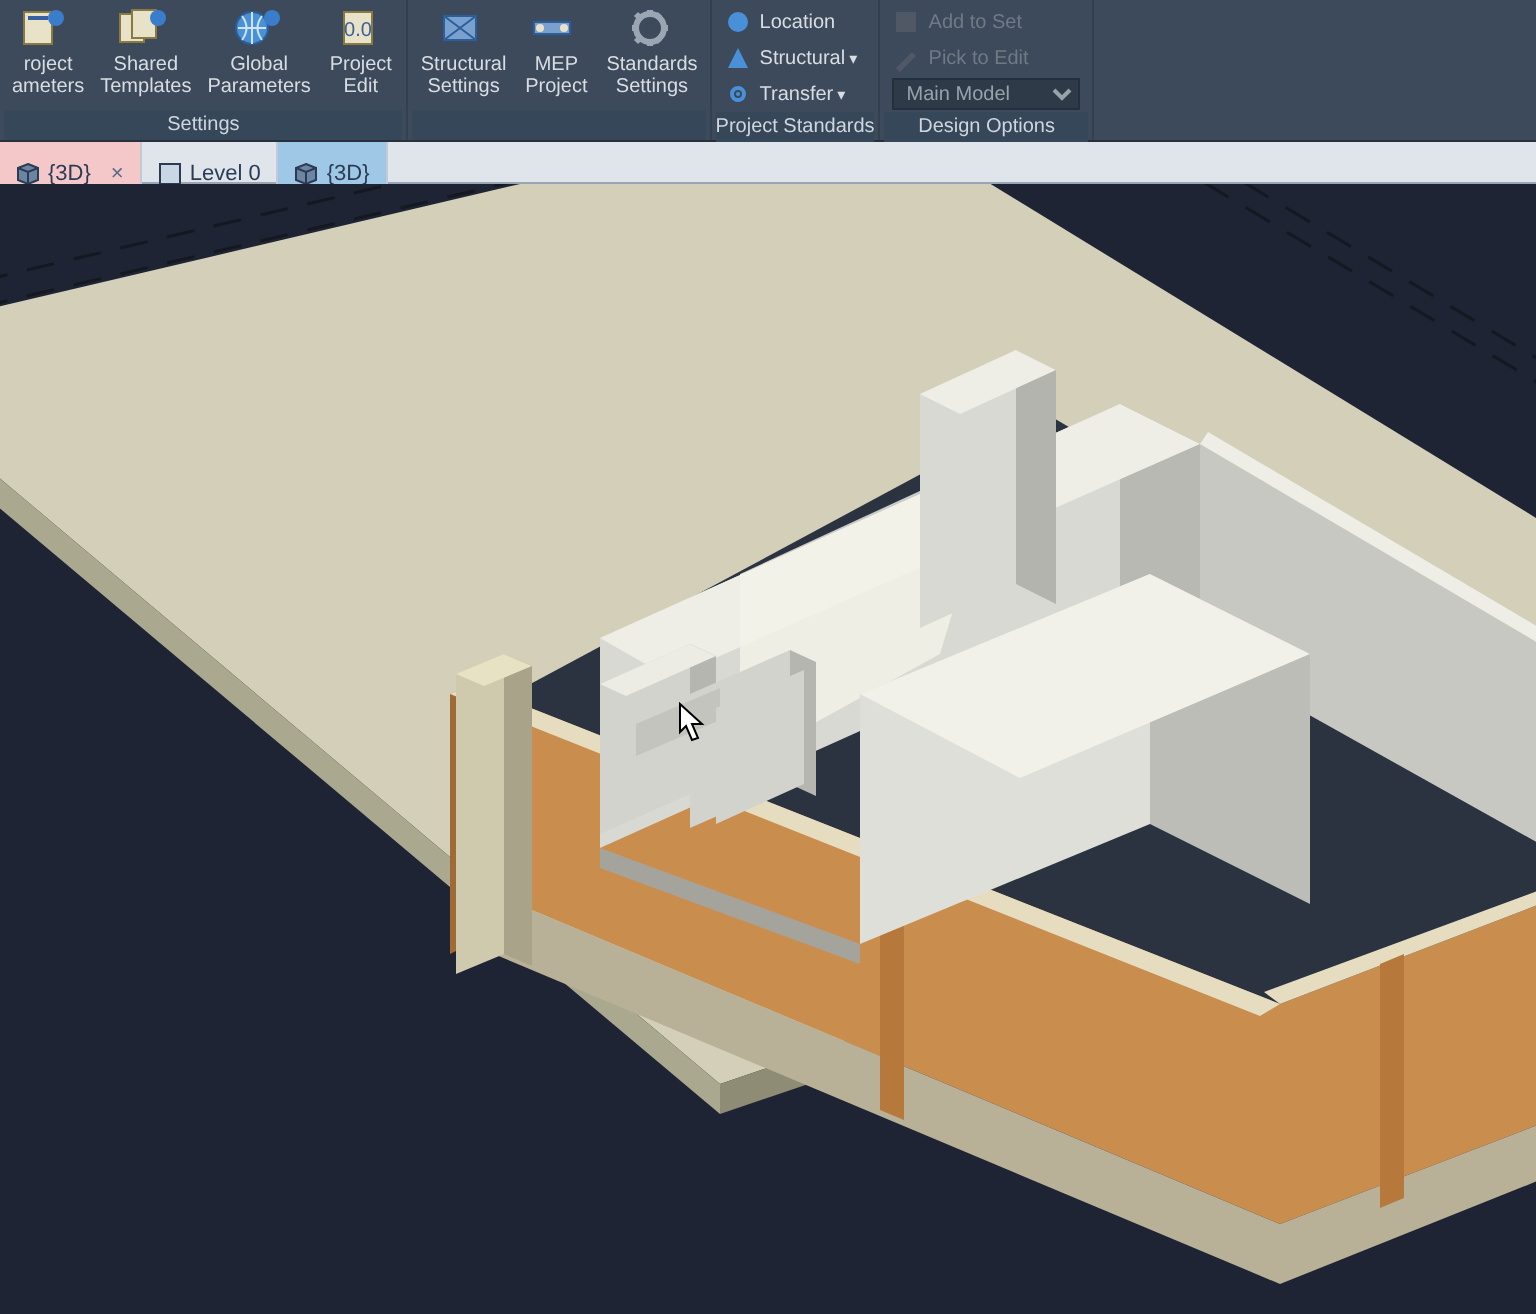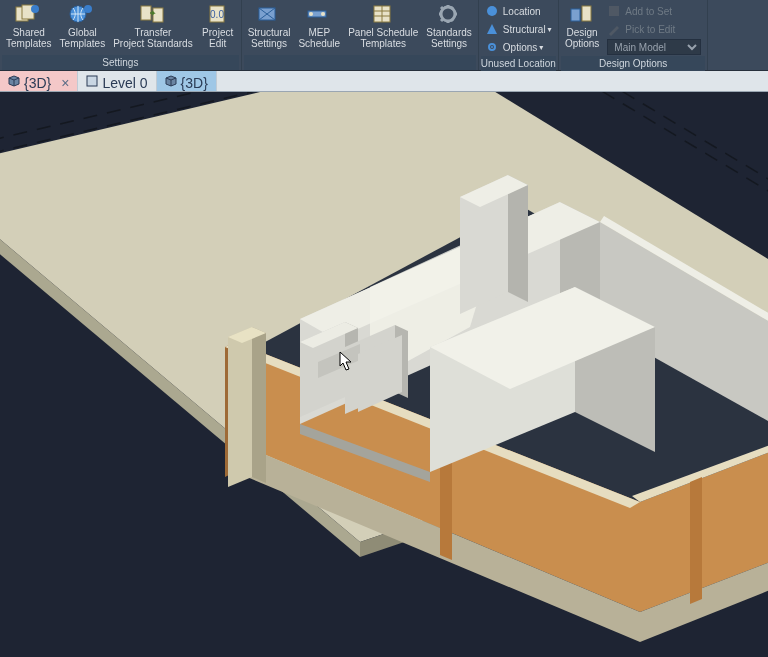--- a/index.html
+++ b/index.html
@@ -11,67 +11,67 @@
   .rbtn .ic{width:28px;height:24px;display:flex;align-items:center;margin-bottom:1px}
   .rbtn .ic svg{width:26px;height:22px}
   .rbtn .lbl{font-size:10px;line-height:11px;text-align:center;color:#d9dde2;white-space:pre}
   .vstack{display:flex;flex-direction:column;flex:1;justify-content:flex-start;padding-top:2px}
   .srow{display:flex;align-items:center;height:18px;padding:0 4px;cursor:pointer;font-size:10px;color:#d9dde2}
   .srow.dim{color:#6f7a85}
   .srow .sic{width:14px;height:14px;margin-right:4px;display:inline-flex;align-items:center;justify-content:center}
   .drop{margin-left:2px;font-size:8px}
   .dd-select{background:#2e3a48;border:1px solid #243040;color:#98a2ad;font-size:10px;height:16px;width:94px;padding:0 2px}
   .tabs{height:20px;background:#dfe5ea;display:flex;align-items:stretch;border-bottom:1px solid #9aa6b2}
-  .tab{display:flex;padding:4px 8px;font-size:14px;color:#2b3b55;border-right:1px solid #c0cbd5;gap:4px}
+  .tab{display:flex;align-items:center;padding:16px 8px;font-size:11px;color:#2b3b55;border-right:1px solid #c0cbd5;gap:4px}
   .tab.active{background:#f4c8c8}
   .tab.sel{background:#9fc7e6}
   .tab .cube{width:12px;height:12px}
   .tab .x{margin-left:6px;cursor:pointer;color:#5a6d87}
   .viewport{position:relative;height:567px;background:#1e2433;overflow:hidden}
   .viewport svg{position:absolute;left:0;top:0}
 </style>
 </head>
 <body>
 
 <div class="ribbon">
 
   <div class="panel">
     <div class="panel-buttons">
       <div class="rbtn">
         <span class="ic">
           <svg viewBox="0 0 26 22">
+              <rect x="2" y="3" width="14" height="16" fill="#e8e2c8" stroke="#8a7a40"></rect>
+              <rect x="4" y="5" width="10" height="2" fill="#3a5fa0"></rect>
+              <circle cx="18" cy="6" r="4" fill="#3a7ecb"></circle>
+            </svg>
+        </span>
+        <span class="lbl">roject
+ameters</span>
+      </div>
+      <div class="rbtn">
+        <span class="ic">
+          <svg viewBox="0 0 26 22">
               <rect x="1" y="4" width="12" height="14" fill="#e8e2c8" stroke="#8a7a40"></rect>
               <rect x="7" y="2" width="12" height="14" fill="#e8e2c8" stroke="#8a7a40"></rect>
               <circle cx="20" cy="6" r="4" fill="#3a7ecb"></circle>
             </svg>
         </span>
         <span class="lbl">Shared
 Templates</span>
       </div>
       <div class="rbtn">
         <span class="ic">
           <svg viewBox="0 0 26 22">
               <circle cx="10" cy="11" r="8" fill="#4a90d9" stroke="#2b5f99"></circle>
               <path d="M3 11h14M10 3v16M5 5c3 4 3 8 0 12M15 5c-3 4-3 8 0 12" stroke="#cfe4f5" fill="none"></path>
               <circle cx="20" cy="6" r="4" fill="#3a7ecb"></circle>
             </svg>
         </span>
         <span class="lbl">Global
-Templates</span>
-      </div>
-      <div class="rbtn">
-        <span class="ic">
-          <svg viewBox="0 0 26 22">
-              <rect x="2" y="3" width="10" height="14" fill="#e8e2c8" stroke="#8a7a40"></rect>
-              <rect x="14" y="5" width="10" height="14" fill="#e8e2c8" stroke="#8a7a40"></rect>
-              <path d="M11 10h4l-2-2m2 2l-2 2" stroke="#4b7b2b" stroke-width="1.4" fill="none"></path>
-            </svg>
-        </span>
-        <span class="lbl">Transfer
-Project Standards</span>
+Parameters</span>
       </div>
       <div class="rbtn">
         <span class="ic">
           <svg viewBox="0 0 26 22">
               <rect x="6" y="3" width="14" height="16" fill="#e8e2c8" stroke="#8a7a40"></rect>
               <text x="13" y="15" font-size="10" text-anchor="middle" fill="#3a5fa0">0.0</text>
             </svg>
         </span>
         <span class="lbl">Project
 Edit</span>
@@ -94,31 +94,21 @@
       </div>
       <div class="rbtn">
         <span class="ic">
           <svg viewBox="0 0 26 22">
               <rect x="3" y="8" width="18" height="6" fill="#7aa0cf" stroke="#2b5f99"></rect>
               <circle cx="6" cy="11" r="2" fill="#e8e2c8"></circle>
               <circle cx="18" cy="11" r="2" fill="#e8e2c8"></circle>
             </svg>
         </span>
         <span class="lbl">MEP
-Schedule</span>
-      </div>
-      <div class="rbtn">
-        <span class="ic">
-          <svg viewBox="0 0 26 22">
-              <rect x="5" y="3" width="16" height="16" fill="#e8e2c8" stroke="#8a7a40"></rect>
-              <path d="M5 8h16M5 13h16M13 3v16" stroke="#8a7a40"></path>
-            </svg>
-        </span>
-        <span class="lbl">Panel Schedule
-Templates</span>
+Project</span>
       </div>
       <div class="rbtn">
         <span class="ic">
           <svg viewBox="0 0 26 22">
               <circle cx="13" cy="11" r="7" fill="none" stroke="#9aa6b2" stroke-width="3"></circle>
               <circle cx="13" cy="11" r="2.5" fill="#3c4a5c"></circle>
               <g stroke="#9aa6b2" stroke-width="3">
                 <path d="M13 2v3M13 17v3M4 11h3M19 11h3M6 4l2 2M18 4l-2 2M6 18l2-2M18 18l-2-2"></path>
               </g>
             </svg>
@@ -149,39 +139,29 @@
         <span>Structural</span>
         <span class="drop">▾</span>
       </div>
       <div class="srow">
         <span class="sic">
             <svg viewBox="0 0 14 14">
               <circle cx="7" cy="7" r="3" fill="none" stroke="#4a90d9" stroke-width="2"></circle>
               <circle cx="7" cy="7" r="1" fill="#4a90d9"></circle>
             </svg>
           </span>
-        <span>Options</span>
+        <span>Transfer</span>
         <span class="drop">▾</span>
       </div>
     </div>
-    <div class="panel-title">Unused Location</div>
+    <div class="panel-title">Project Standards</div>
   </div>
 
   <div class="panel">
     <div class="panel-buttons">
-      <div class="rbtn">
-        <span class="ic">
-          <svg viewBox="0 0 26 22">
-              <rect x="3" y="6" width="9" height="12" fill="#7aa0cf" stroke="#2b5f99"></rect>
-              <rect x="14" y="3" width="9" height="15" fill="#e8e2c8" stroke="#8a7a40"></rect>
-            </svg>
-        </span>
-        <span class="lbl">Design
-Options</span>
-      </div>
       <div class="vstack" style="min-width:100px">
         <div class="srow dim">
           <span class="sic">
               <svg viewBox="0 0 14 14">
                 <rect x="2" y="2" width="10" height="10" fill="#4f5864"></rect>
               </svg>
             </span>
           <span>Add to Set</span>
         </div>
         <div class="srow dim">

